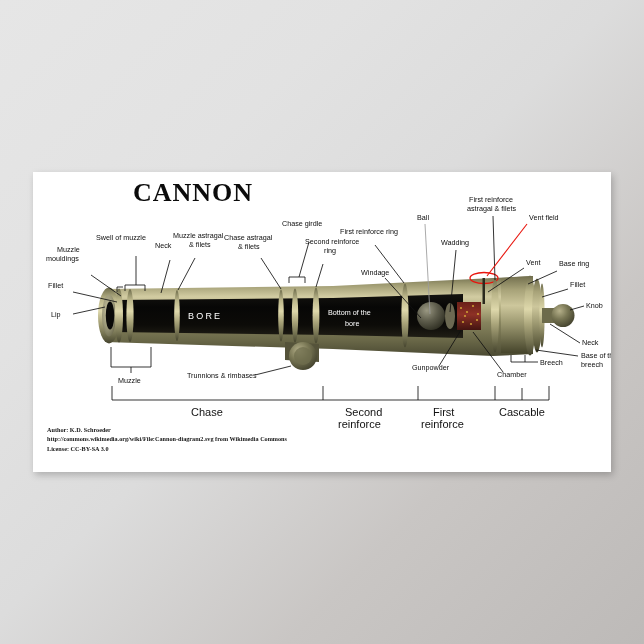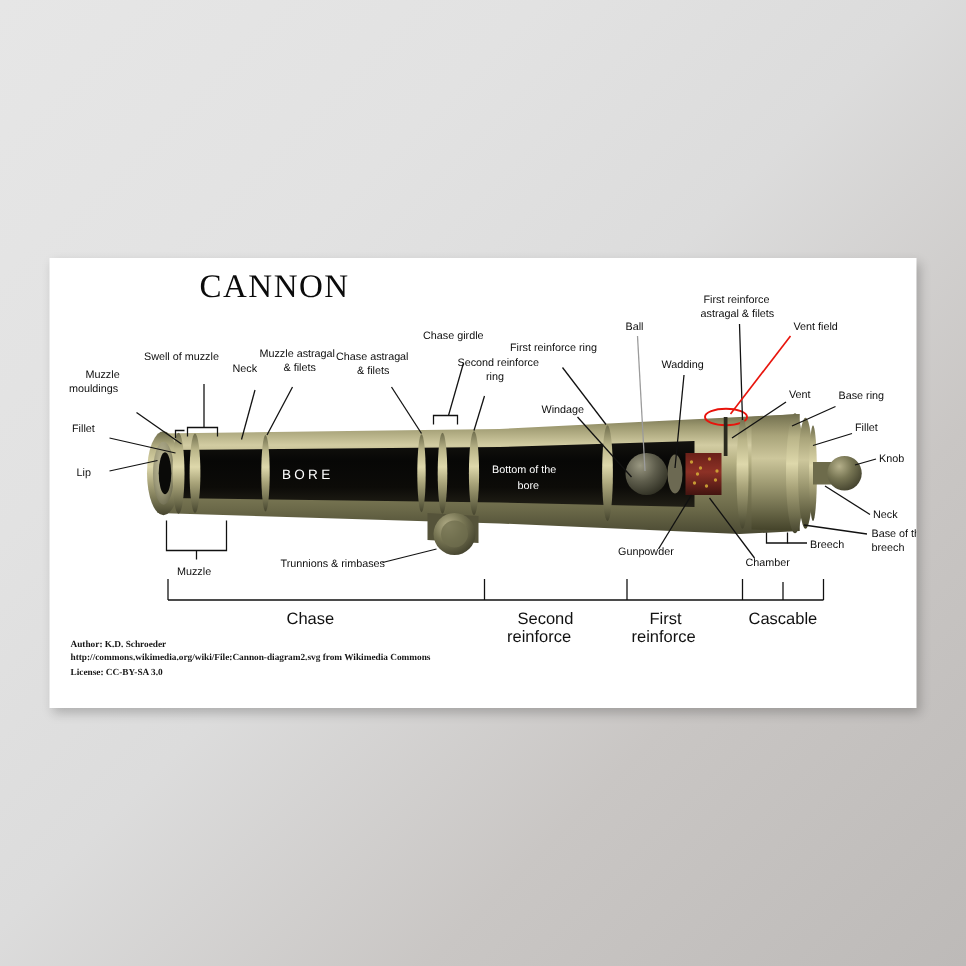--- a/index.html
+++ b/index.html
@@ -30,22 +30,22 @@
     background: #ffffff;
     box-shadow: 2px 3px 7px rgba(0,0,0,0.22);
     overflow: hidden;
   }
   
   #title {
     position: absolute;
     left: 100px;
     top: 8px;
     font-family: "Liberation Serif", "DejaVu Serif", serif;
-    font-weight: normal;
-    font-size: 22px;
+    font-weight: bold;
+    font-size: 26px;
     letter-spacing: 1px;
     color: #0b0b0b;
     line-height: 1;
     white-space: nowrap;
   }
   
   #diagram {
     position: absolute;
     left: 0;
     top: 0;

